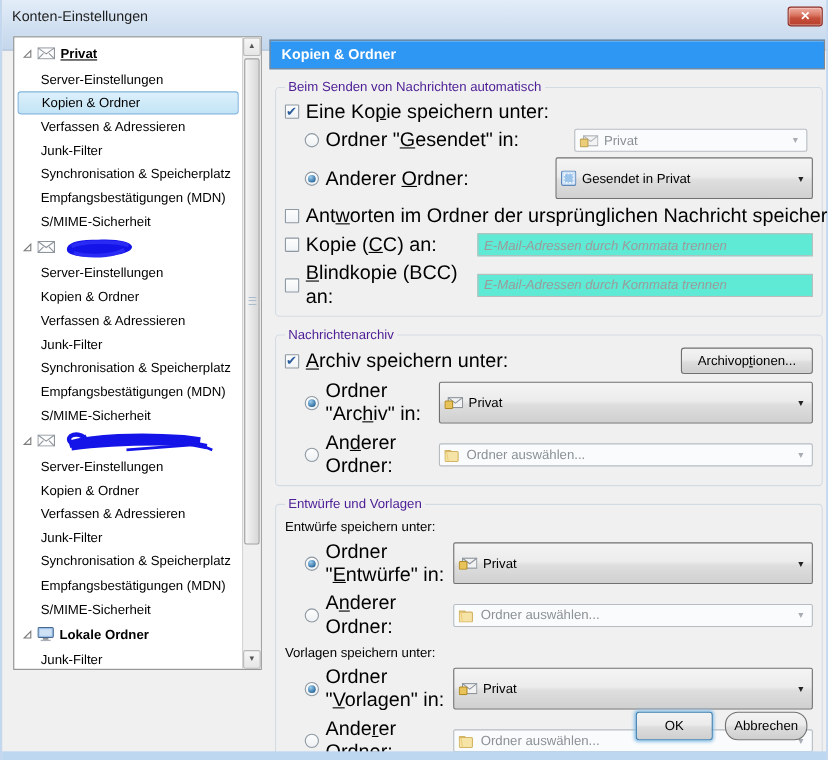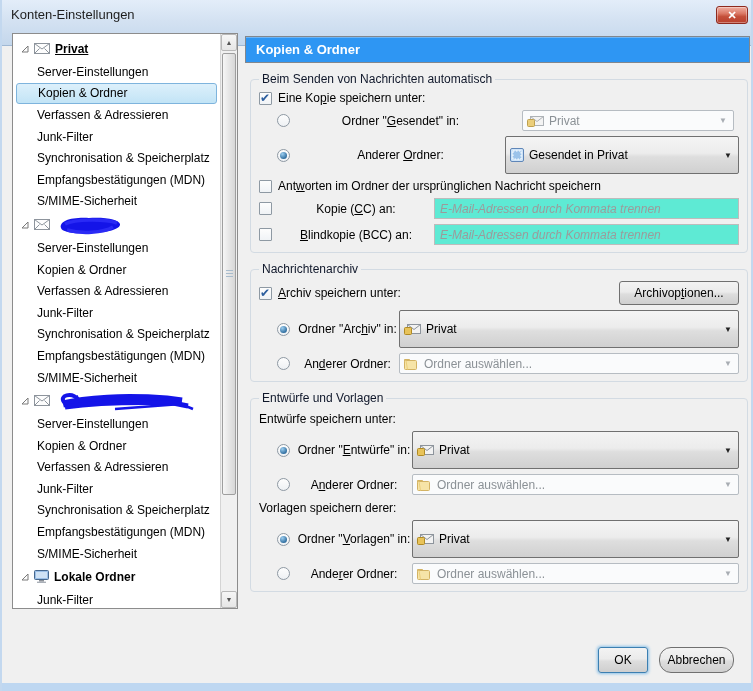--- a/index.html
+++ b/index.html
@@ -35,35 +35,35 @@
   .sthumb { position:absolute; left:1px; top:19px; width:14px; height:442px;
     background:linear-gradient(90deg,#f6f6f6,#e9e9e9 40%,#d7d7d7); border:1px solid #9e9e9e; border-radius:2px; }
   .sthumb::after { content:""; position:absolute; left:3px; top:50%; margin-top:-4px; width:7px; height:8px;
     background:repeating-linear-gradient(180deg,#a8bccd 0 1px,transparent 1px 3px); }
   
   .btn { background:linear-gradient(180deg,#f3f3f3 0%,#ebebeb 45%,#dddddd 55%,#cfcfcf 100%);
     border:1px solid #707070; border-radius:3px; font-size:12px; color:#000; text-align:center; cursor:default; }
   .konten-btn { position:absolute; left:13px; top:612px; width:219px; height:25px; line-height:23px; }
   .konten-btn .dropmark { position:absolute; right:9px; top:0; font-size:9px; color:#333; }
   .dlg-buttons { position:absolute; top:647px; right:17px; display:flex; gap:11px; }
-  .ok-btn { width:50px; height:26px; line-height:24px; border:1px solid #3c7fb1; box-shadow:0 0 3px 1px #8cc1e8; }
+  .ok-btn { width:70px; height:26px; line-height:24px; border:1px solid #3c7fb1; box-shadow:0 0 3px 1px #8cc1e8; }
   .cancel-btn { width:75px; height:26px; line-height:24px;border-radius:12px; }
   u { text-decoration:underline; }
   
   .panel { position:absolute; left:243px; top:36px; width:505px; }
   .panel-header { height:27px; background:#2e96f3; border:1px solid #82878d;
     box-shadow:inset 0 1px rgba(255,255,255,.3); color:#fff; font-weight:bold; font-size:13px;
     line-height:25px; padding-left:10px; }
   fieldset { border:1px solid #d3dbe3; border-radius:4px; margin:9px 2px 0 5px; padding:1px 8px 7px 8px; }
-  legend { font-size:12px; color:#0f172a; padding:0 3px; margin-left:0px; }
+  legend { font-size:12px; color:#4c1d95; padding:0 3px; margin-left:0px; }
   .row { display:flex; align-items:center; margin-top:5px; }
   .row.tight { margin-top:4px; }
   .indent { margin-left:18px; }
   .caption { font-size:12px; margin-top:6px; }
-  label.lbl { font-size:12px; color:#000; flex:0 0 auto;text-align:center; }
+  label.lbl { font-size:18px; color:#000; flex:0 0 auto; }
   .w-a { width:209px; } .w-b { width:103px; } .w-c { width:116px; } .w-cc { width:156px; }
   
   .cb { width:13px; height:13px; background:linear-gradient(180deg,#fdfdfd,#f0f3f6); border:1px solid #8e99a3;
     border-radius:1px; margin-right:6px; flex:0 0 auto; position:relative; }
   .cb.checked::after { content:"✔"; position:absolute; left:0px; top:-2px; font-size:12px; color:#2c5e9e; }
   .rb { width:13px; height:13px; border:1px solid #8e99a3; border-radius:50%;
     background:linear-gradient(180deg,#fdfdfd,#eef1f4); margin-right:6px; flex:0 0 auto; position:relative; }
   .rb.checked::after { content:""; position:absolute; left:2px; top:2px; width:7px; height:7px; border-radius:50%;
     background:radial-gradient(circle at 35% 30%, #9ccef0, #2c6a9c 75%); }
   
@@ -351,21 +351,21 @@
               <svg width="15" height="13" viewBox="0 0 15 13">
                 <path d="M0.5 2.5 L5.5 2.5 L7 4.5 L0.5 4.5 Z" fill="#f3d67a" stroke="#caa23f"></path>
                 <rect x="0.5" y="3.5" width="12" height="9" rx="1" fill="#f6df92" stroke="#caa23f"></rect>
                 <path d="M2 3.5 L3.5 12.5" stroke="#e8c35a"></path>
               </svg>
             </span>
           <span class="cval ph">Ordner auswählen...</span>
           <span class="carrow">▼</span>
         </div>
       </div>
-      <div class="caption">Vorlagen speichern derer:</div>
+      <div class="caption">Vorlagen speichern unter:</div>
       <div class="row indent">
         <span class="rb checked"></span>
         <label class="lbl w-c">Ordner "<u>V</u>orlagen" in:</label>
         <div class="combo">
           <span class="cicon">
               <svg width="17" height="12" viewBox="0 0 17 12">
                 <rect x="3.5" y="1.5" width="13" height="9" fill="#f2f2f2" stroke="#8d949c"></rect>
                 <path d="M3.5 1.5 L10 6.5 L16.5 1.5" fill="none" stroke="#8d949c"></path>
                 <rect x="0.5" y="4.5" width="7" height="7" rx="1" fill="#e8c35a" stroke="#b08a24"></rect>
               </svg>

